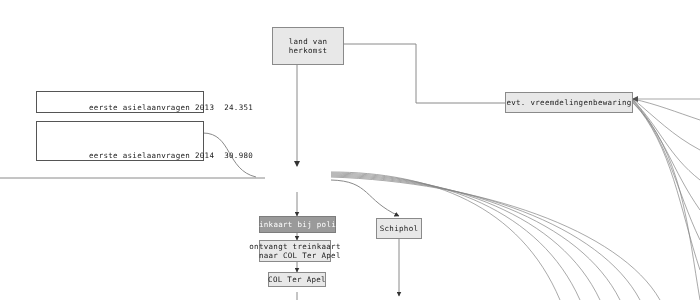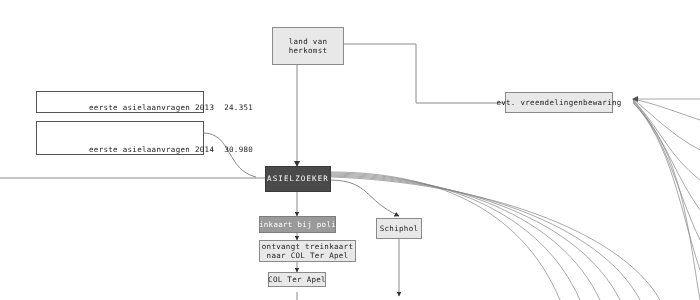--- a/index.html
+++ b/index.html
@@ -150,35 +150,34 @@
 
   <div class="stat-row" style="left:36px; top:91px; width:168px; height:22px;">
     <div class="stat-cell-lead"></div>
     <div class="stat-cell-body">
       <span class="stat-label">eerste asielaanvragen 2013</span>
       <span class="stat-value">24.351</span>
     </div>
     <div class="stat-cell-tail"></div>
   </div>
 
-  <div class="stat-row" style="left:36px; top:121px; width:168px; height:34px;">
+  <div class="stat-row" style="left:36px; top:121px; width:168px; height:40px;">
     <div class="stat-cell-lead"></div>
     <div class="stat-cell-body">
       <span class="stat-label">eerste asielaanvragen 2014</span>
       <span class="stat-value">30.980</span>
     </div>
     <div class="stat-cell-tail"></div>
   </div>
 
-  <div class="node n-dark" style="left:265px; top:166px; width:66px; height:26px;">ASIELZOEKER</div>
 
-  <div class="node n-light" style="left:505px; top:92px; width:108px; height:21px;">evt. vreemdelingenbewaring</div>
+  <div class="node n-light" style="left:505px; top:92px; width:128px; height:21px;">evt. vreemdelingenbewaring</div>
 
   <div class="node n-mid" style="left:259px; top:216px; width:77px; height:17px;">treinkaart bij politie</div>
 
-  <div class="node n-light" style="left:259px; top:240px; width:97px; height:22px;">ontvangt treinkaart
+  <div class="node n-light" style="left:259px; top:240px; width:72px; height:22px;text-align:right;">ontvangt treinkaart
 naar COL Ter Apel</div>
 
   <div class="node n-light" style="left:268px; top:272px; width:58px; height:15px;">COL Ter Apel</div>
 
   <div class="node n-light" style="left:376px; top:218px; width:46px; height:21px;">Schiphol</div>
 
 </div>
 
 </body></html>

